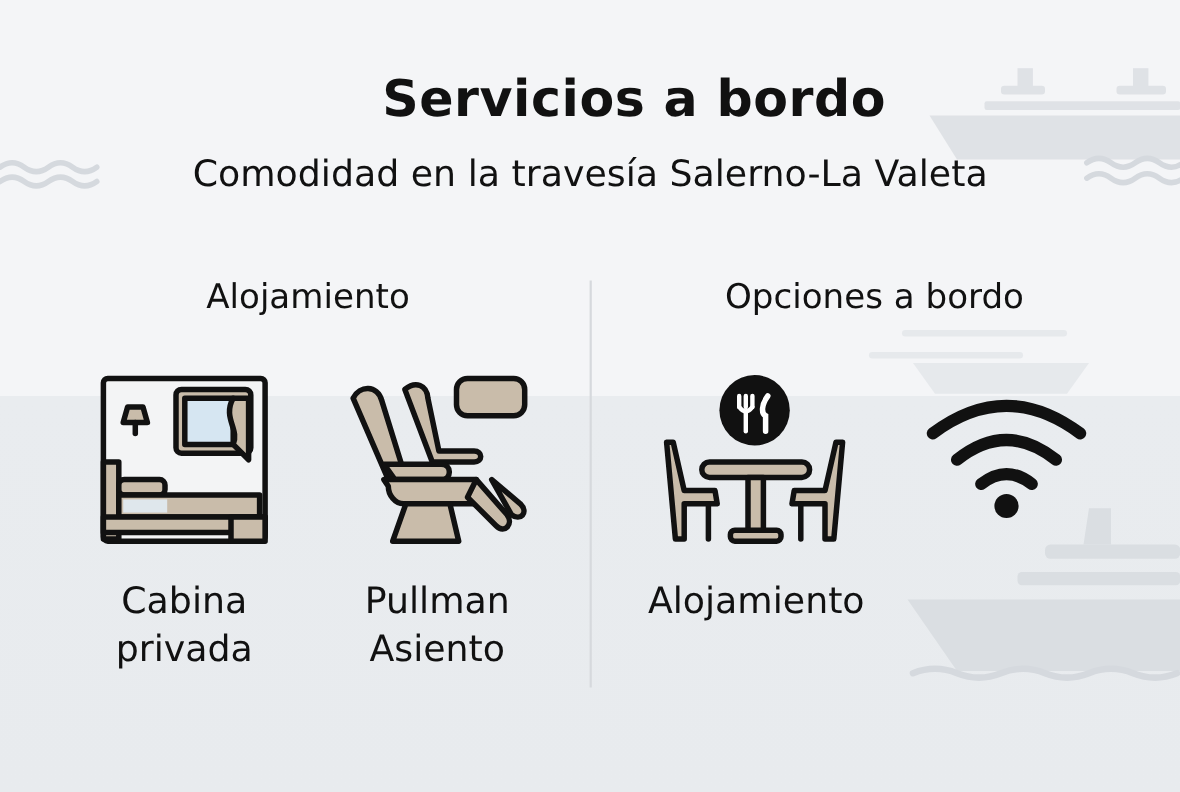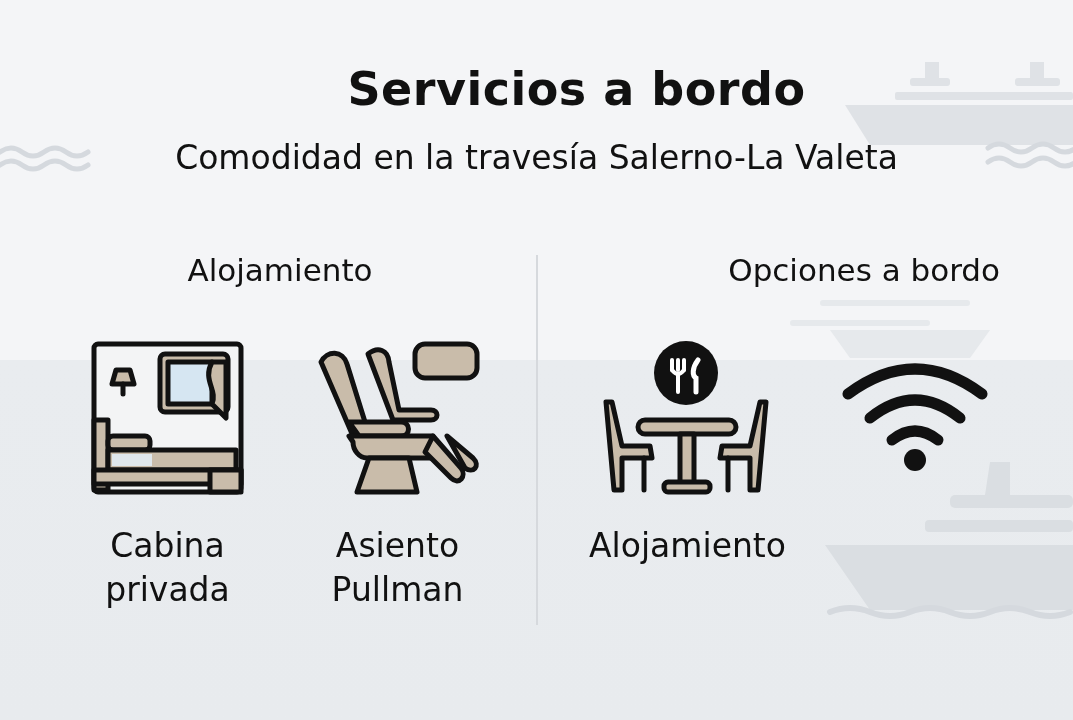--- a/index.html
+++ b/index.html
@@ -89,27 +89,27 @@
       <path d="M134 96 L160 118 C168 126 160 134 152 128 Z"></path>
       <path d="M56 118 L96 118 L104 152 L44 152 Z"></path>
     </g>
   </svg>
 
   <div class="label" style="left:80px;width:175px;top:524px;">
     <div>Cabina</div>
     <div>privada</div>
   </div>
   <div class="label" style="left:310px;width:175px;top:524px;">
+    <div>Pullman</div>
     <div>Asiento</div>
-    <div>Pullman</div>
   </div>
 
   <div class="divider"></div>
 
-  <div class="section-title" style="left:590px;width:410px;text-align:right;">Opciones a bordo</div>
+  <div class="section-title" style="left:590px;width:410px;">Opciones a bordo</div>
 
   <svg class="icon" style="left:600px;top:340px;" width="175" height="158" viewBox="0 0 175 158">
     <circle cx="86" cy="33" r="32" fill="#111"></circle>
     <g fill="none" stroke="#fff" stroke-width="4" stroke-linecap="round">
       <line x1="72" y1="20" x2="72" y2="30"></line>
       <line x1="78" y1="20" x2="78" y2="30"></line>
       <line x1="84" y1="20" x2="84" y2="30"></line>
       <path d="M72 30 Q78 38 84 30"></path>
       <line x1="78" y1="34" x2="78" y2="52"></line>
       <path d="M98 20 C92 28 92 36 96 38 L96 52" stroke-width="5"></path>

